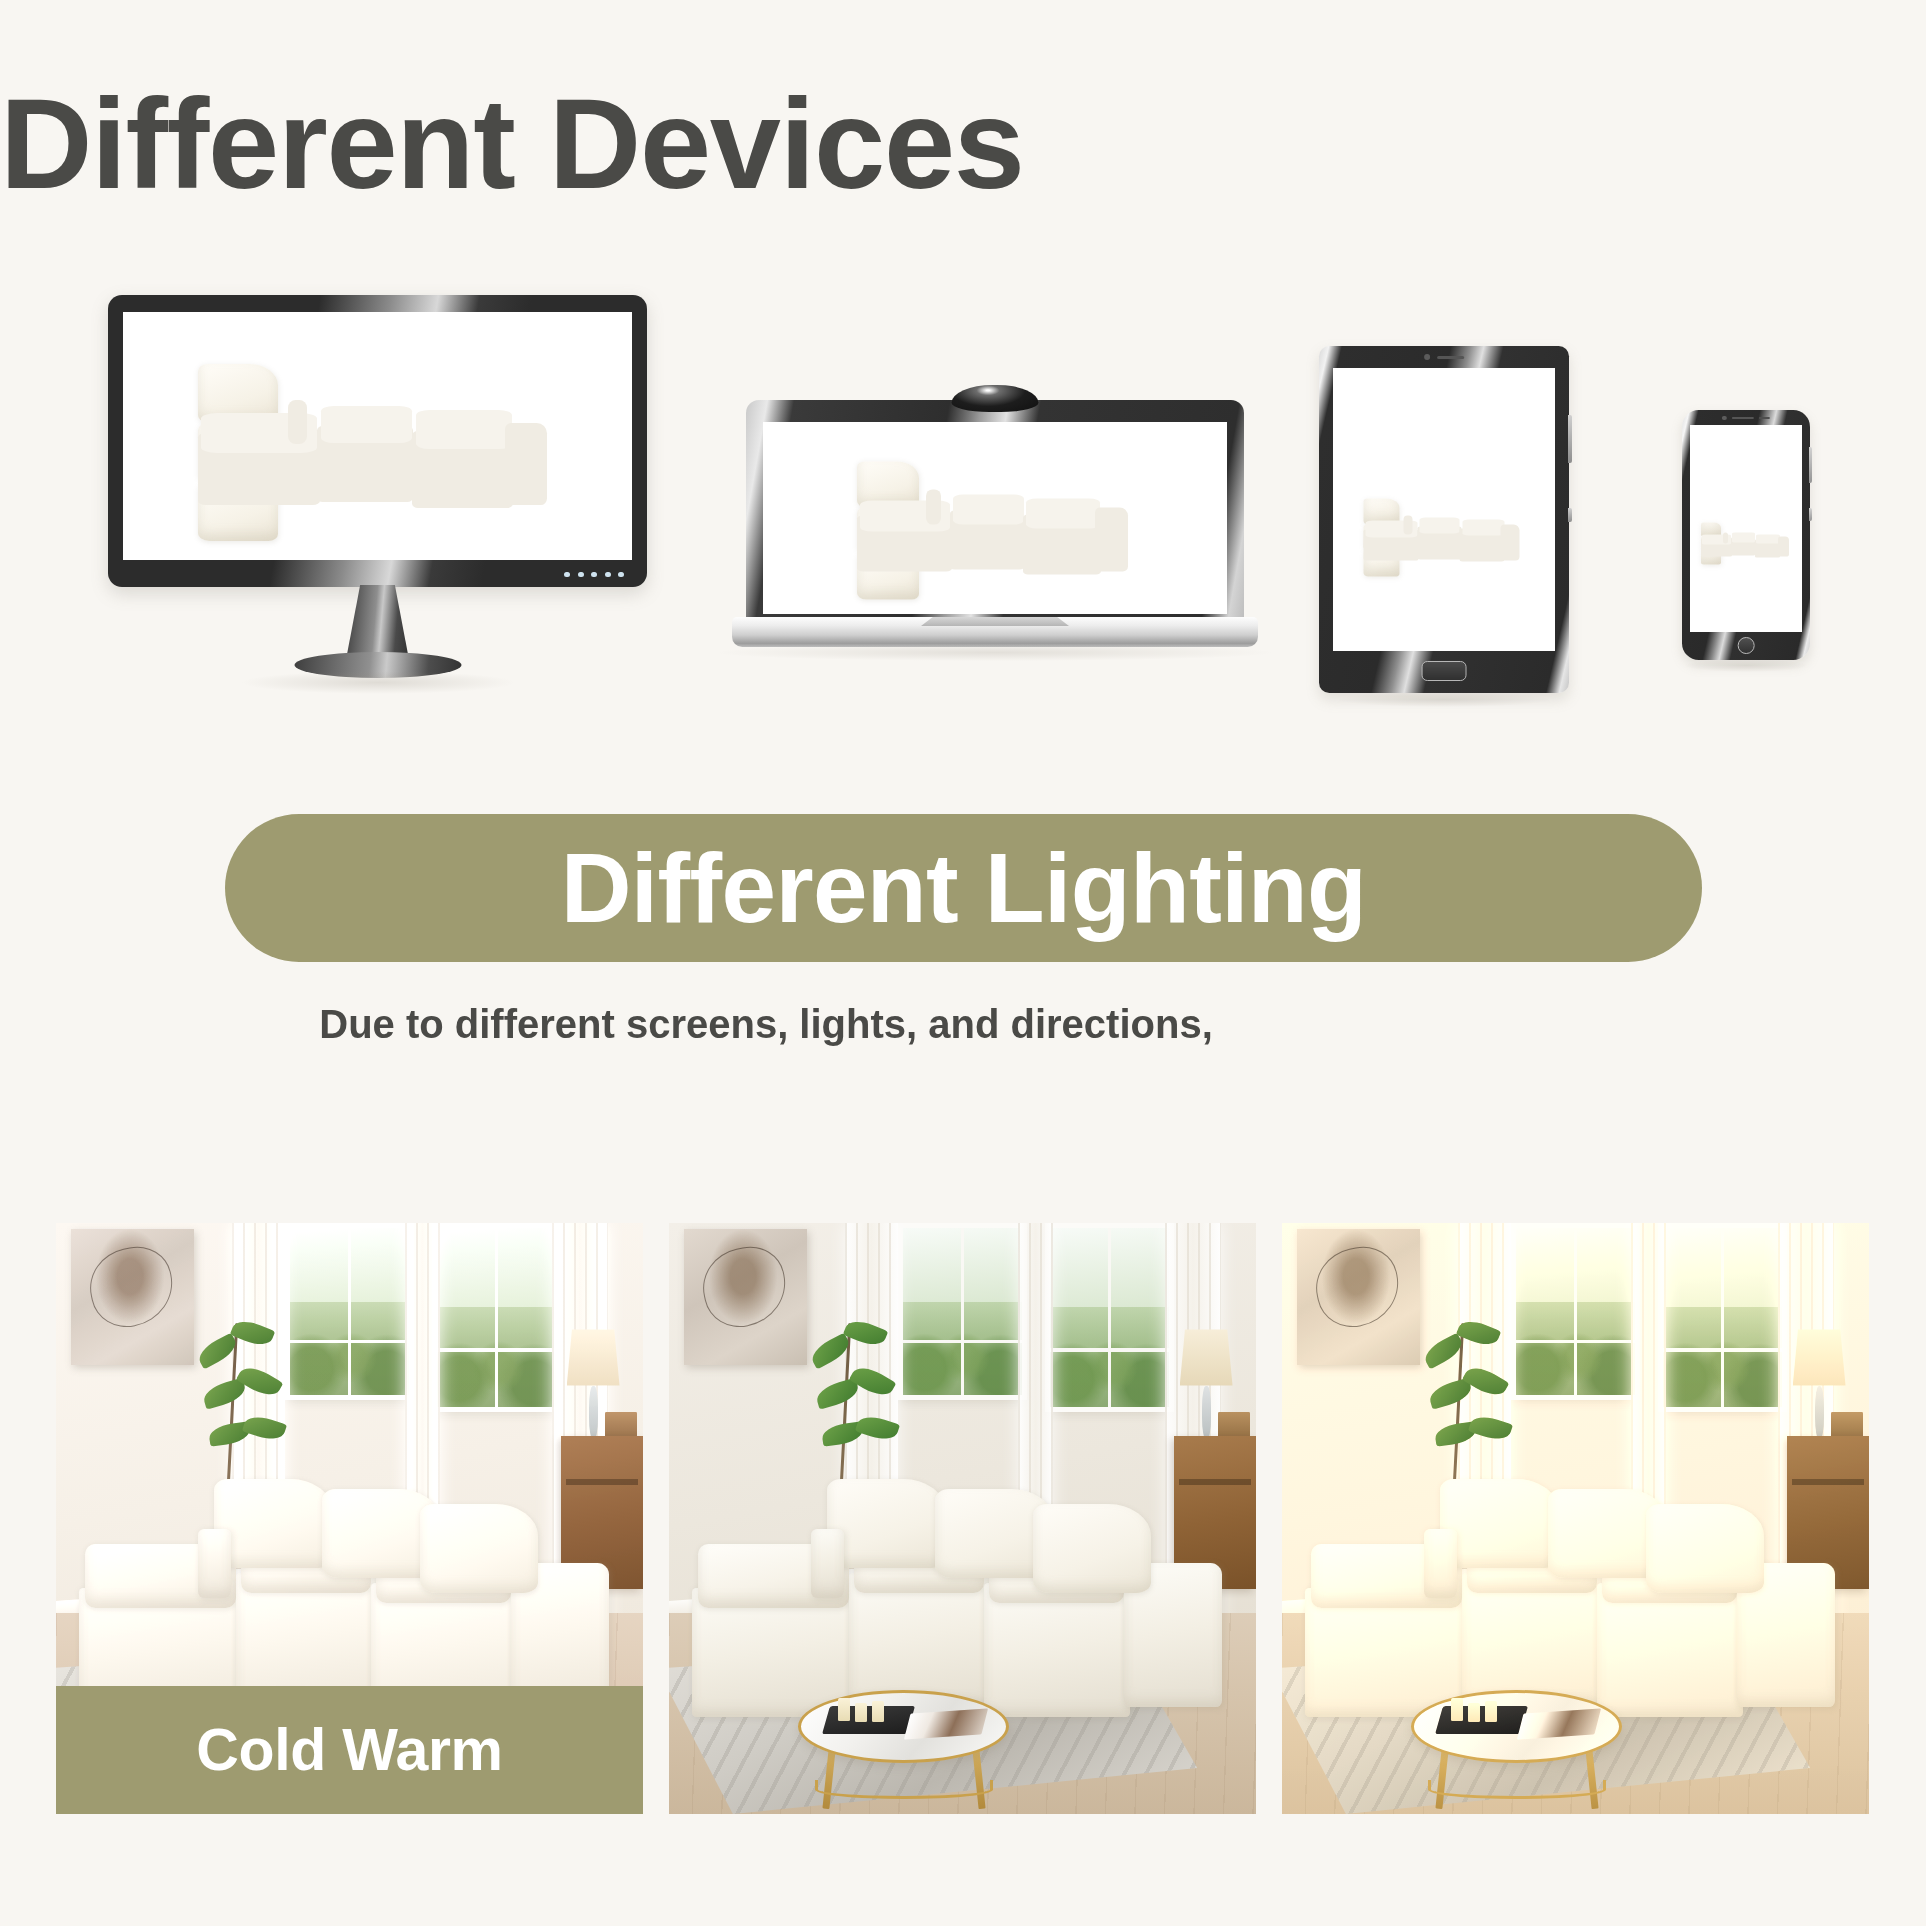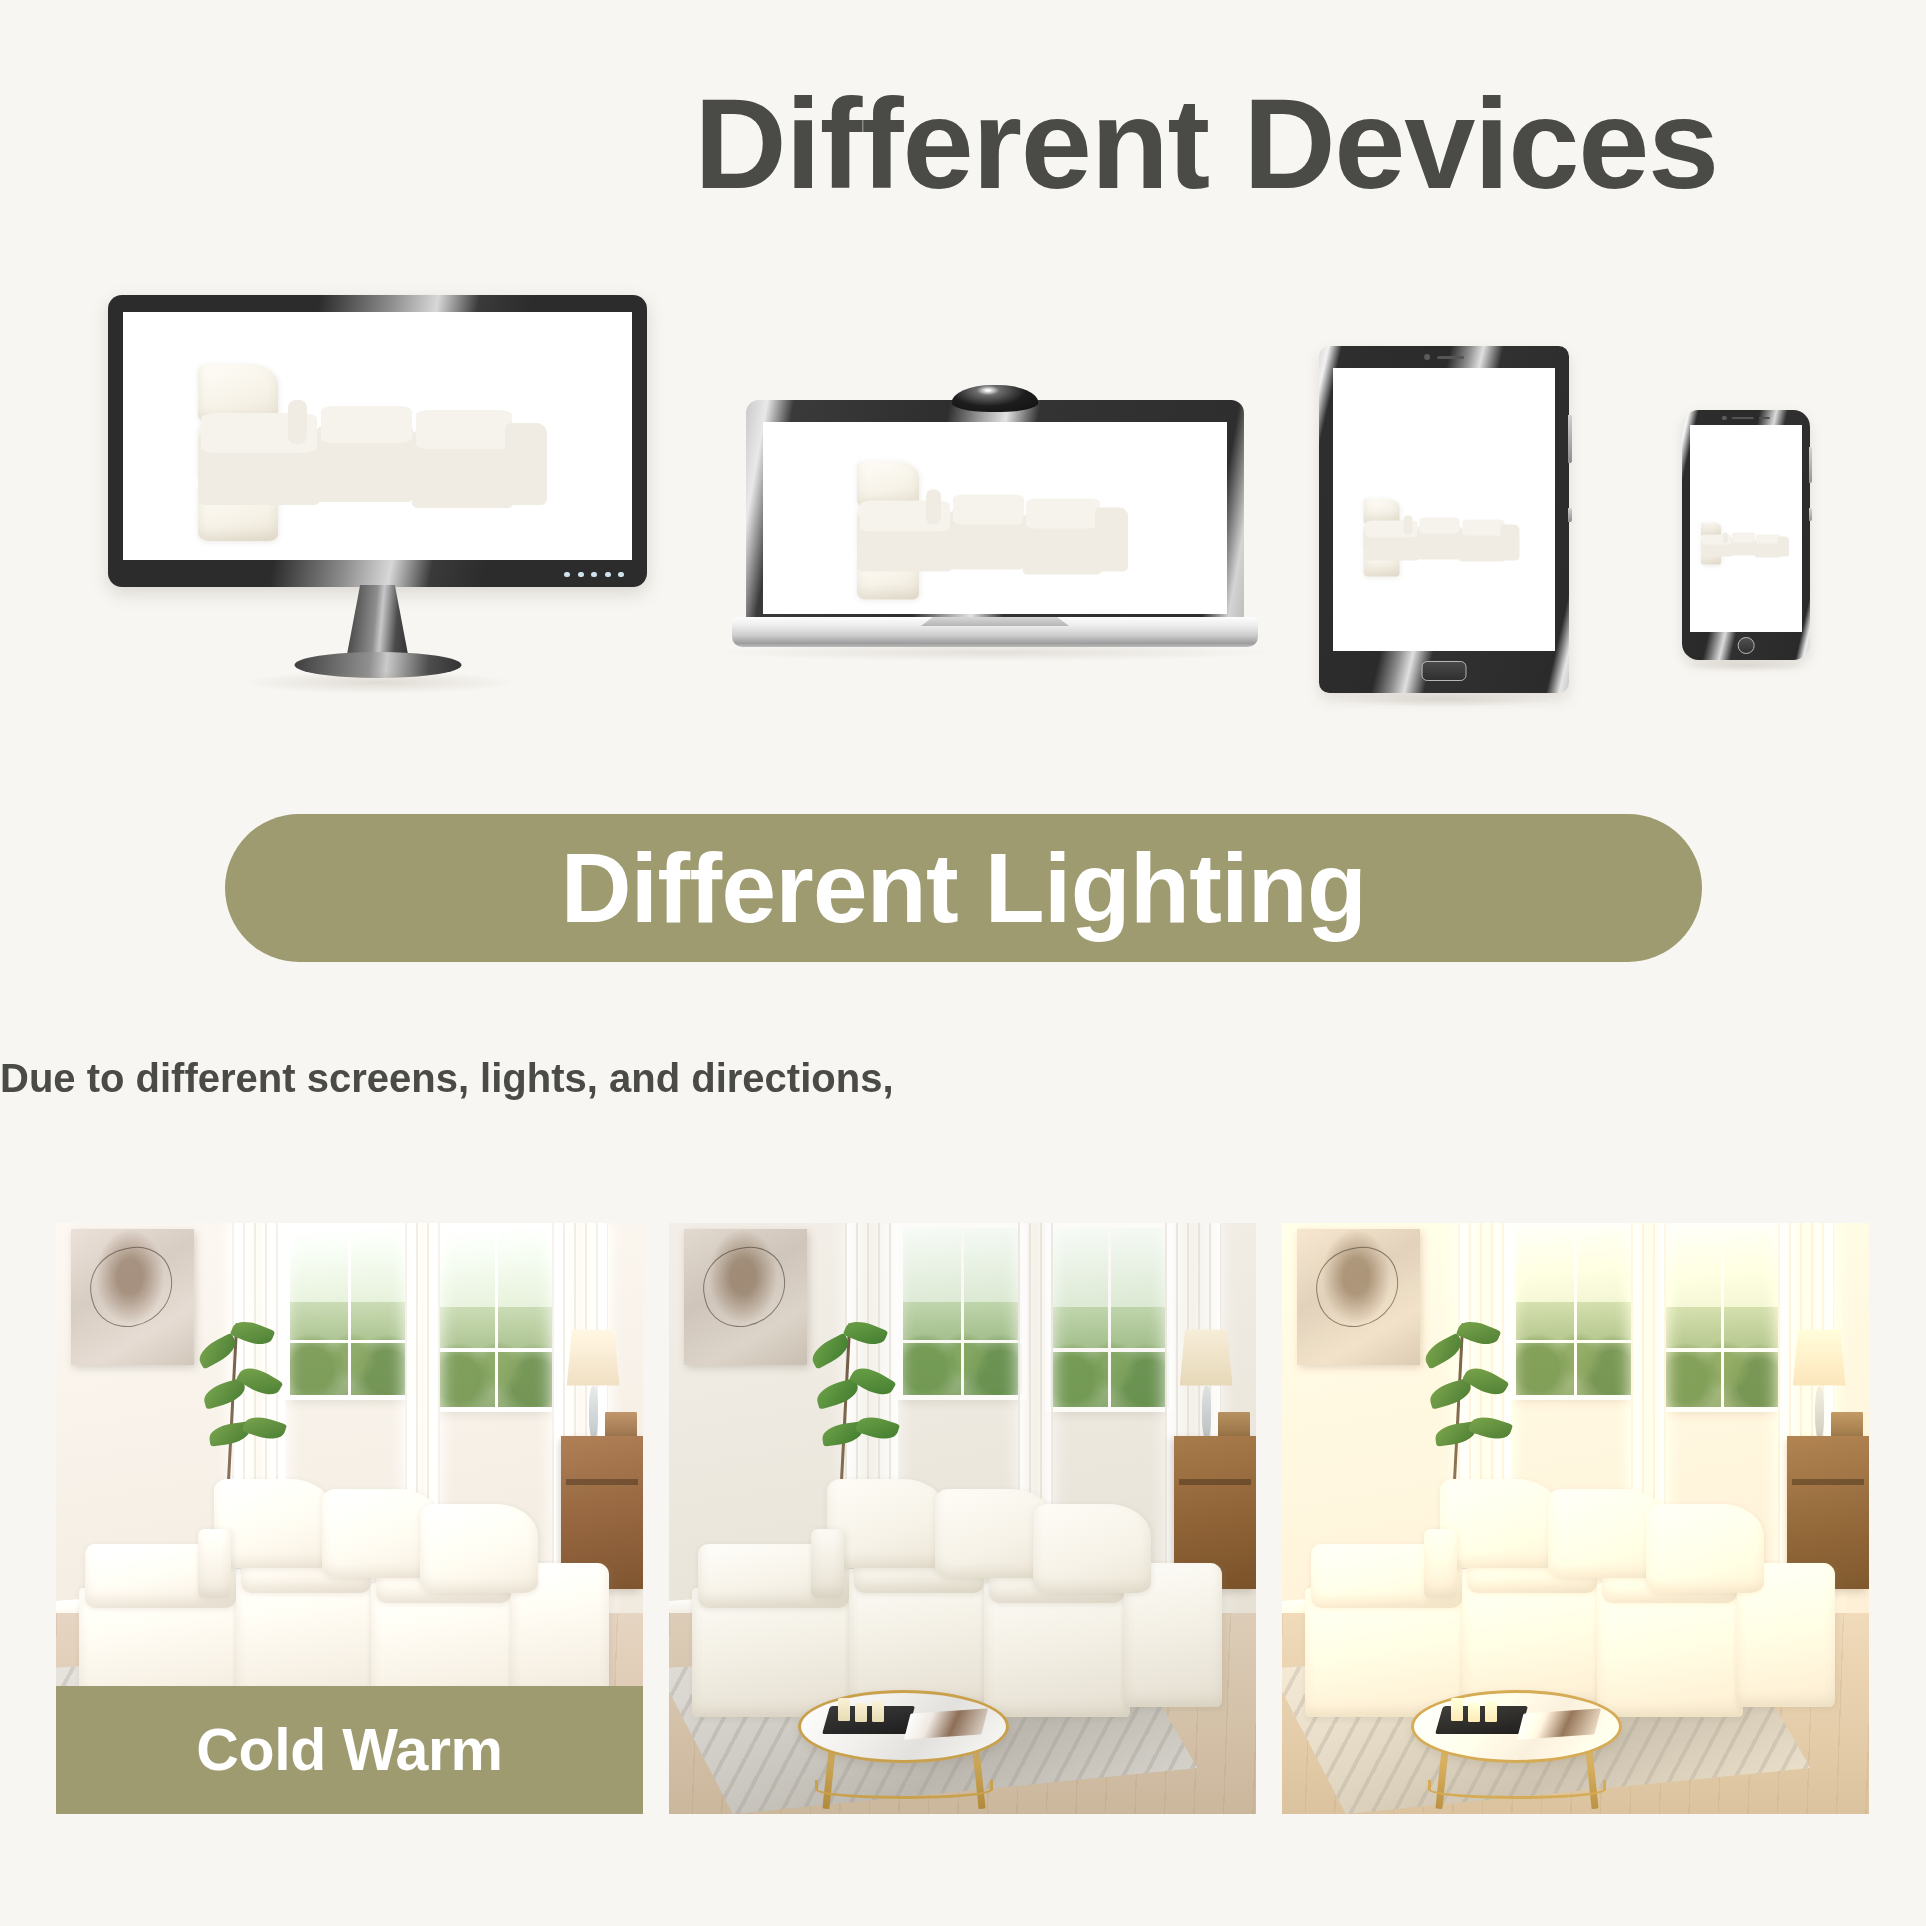--- a/index.html
+++ b/index.html
@@ -17,21 +17,21 @@
     position: relative;
     width: 1926px;
     height: 1926px;
     background: #f8f6f2;
   }
 
   
   .main-title {
     position: absolute;
     top: 77px; left: 0; width: 1718px;
-    text-align: right;
+    text-align: left;
     font-size: 128px;
     font-weight: 700;
     letter-spacing: -1.3px;
     color: #4a4a47;
     line-height: 1.05;
     font-stretch: condensed;
   }
 
   
   .devices {
@@ -213,22 +213,22 @@
     font-size: 98px;
     font-weight: 700;
     color: #ffffff;
     letter-spacing: -0.6px;
     line-height: 1;
   }
 
   
   .disclaimer {
     position: absolute;
-    left: 0; top: 1047px; width: 1532px;
-    text-align: left;
+    left: 0; top: 993px; width: 1532px;
+    text-align: center;
     font-size: 40px;
     font-weight: 600;
     line-height: 1.55;
     color: #4a4a47;
   }
 
   
   .panels {
     position: absolute;
     left: 56px; top: 1223px;

